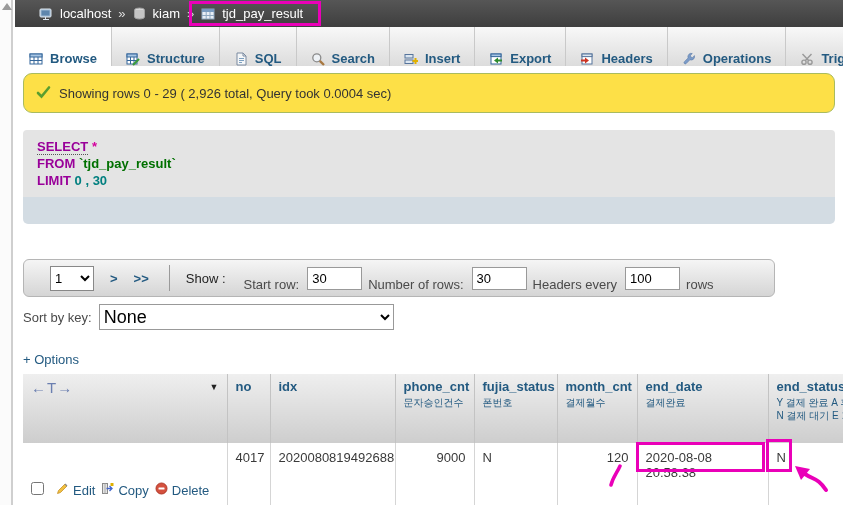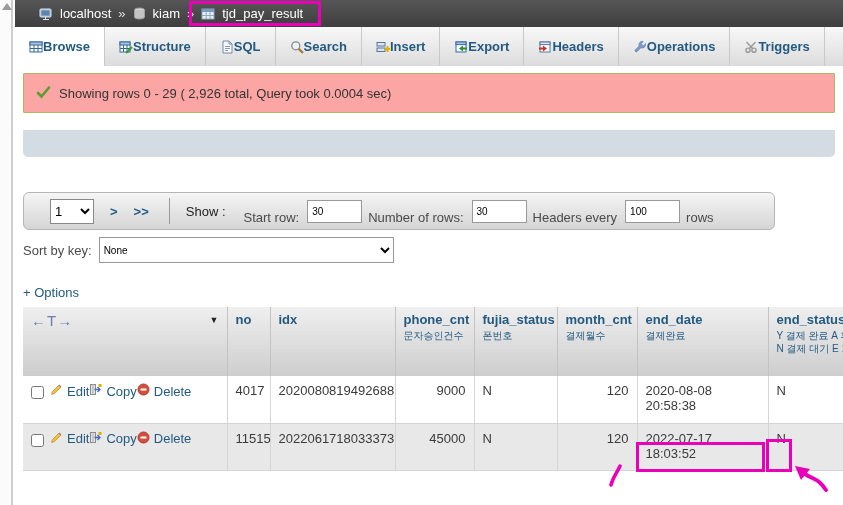--- a/index.html
+++ b/index.html
@@ -20,31 +20,31 @@
   
   .topbar { height:27px; background:linear-gradient(#565656,#3e3e3e);
     display:flex; align-items:center; padding-left:24px; gap:5px; color:#fff; }
   .topbar .crumb { color:#fff; text-decoration:none; cursor:pointer; }
   .topbar .sep { color:#ddd; padding:0 2px; }
   .bc-icon { display:inline-flex; vertical-align:middle; margin-right:2px; }
 
   
   .tabs { height:39px; background:linear-gradient(#f8f8f8,#dcdcdc);
     display:flex; align-items:stretch; }
-  .tab { display:flex; align-items:center; padding:0 14px;
+  .tab { display:flex; align-items:flex-end; gap:7px; padding:0 14px;
     font-weight:bold; color:#235a81; border-right:1px solid #c9c9c9;
     cursor:pointer; white-space:nowrap; }
   .tab.active { background:#fff; border-right:1px solid #c9c9c9; }
   .ticon { display:inline-flex; }
 
   .content { padding:0 8px; }
 
   
-  .msg-box { margin-top:7px; height:40px; background:#fca5a5;
-    border:1px solid #a9bb5f; border-radius:1px; display:flex;
+  .msg-box { margin-top:7px; height:40px; background:#fde047;
+    border:1px solid #a9bb5f; border-radius:9px; display:flex;
     align-items:center; gap:8px; padding:0 12px; color:#333; }
 
   
   .query-box { margin-top:17px; }
   .query-sql { background:#e4e4e4; border-radius:4px 4px 0 0; padding:8px 14px;
     font-weight:bold; line-height:17px; }
   .kw { color:#990099; font-weight:bold; }
   .kw-u { border-bottom:1px dotted #555; }
   .op { color:#d4009e; font-weight:bold; }
   .ident { color:#007000; font-weight:bold; }
@@ -55,26 +55,26 @@
   .pager { margin-top:35px; width:752px; height:38px;
     background:linear-gradient(#f5f5f5,#d5d5d5); border:1px solid #b5b5b5;
     border-radius:6px; display:flex; align-items:center; padding:0 12px 0 26px; }
   .pager select { width:44px; height:25px; font-size:13px; border:1px solid #888;
     background:#fff; font-family:"Liberation Sans",sans-serif; }
   .pg-link { font-weight:bold; color:#235a81; margin-left:16px; cursor:pointer; }
   .pg-div { width:1px; height:26px; background:#9a9a9a; margin:0 16px 0 20px; }
   .pg-bold { font-weight:normal; color:#222; margin-right:12px; }
   .pg-label { color:#4a4a4a; margin:12px 8px 0 6px;text-align:center; }
   .pager input { width:55px; height:23px; border:1px solid #999; padding:0 4px;
-    font-size:10px; font-family:"Liberation Sans",sans-serif; background:#fff; }
+    font-size:13px; font-family:"Liberation Sans",sans-serif; background:#fff; }
 
   
   .sort-row { margin-top:7px; display:flex; align-items:center; }
   .sort-row label { color:#4a4a4a; margin-right:7px; }
-  .sort-row select { width:295px; height:26px; font-size:10px;
+  .sort-row select { width:295px; height:26px; font-size:18px;
     border:1px solid #999; background:#fff;
     font-family:"Liberation Sans",sans-serif; }
 
   .options-link { margin-top:22px; color:#235a81; cursor:pointer; width:70px; }
 
   
   .grid-wrap { margin-top:7px; width:828px; overflow:hidden; }
   table.grid { border-collapse:collapse; table-layout:fixed; width:872px; }
   table.grid col.c-act { width:204px; } col.c-no { width:43px; }
   col.c-idx { width:125px; } col.c-phone { width:79px; }
@@ -85,21 +85,21 @@
     padding:5px 8px; height:69px; font-weight:normal; }
   .col-name { color:#235a81; font-weight:bold; font-size:13px; cursor:pointer; }
   .col-sub { color:#235a81; font-size:10px; line-height:13px; margin-top:2px; }
   .act-head { display:flex; justify-content:space-between; align-items:flex-start; }
   .arrows-t { color:#6b7fb0; font-size:15px; letter-spacing:1px; }
   .tri { color:#222; font-size:9px; cursor:pointer; margin-top:3px; }
   table.grid td { border-right:1px solid #d5d5d5; border-bottom:1px solid #d5d5d5;
     vertical-align:top; padding:7px 8px; height:47px; color:#3a3a3a; }
   tr.row-alt td { background:#e8e8e8; }
   td.num-cell { text-align:right; }
-  .act-cell { display:flex; align-items:flex-end; white-space:nowrap; }
+  .act-cell { display:flex; align-items:flex-start; gap:6px; white-space:nowrap;margin-top:32px; }
   .rlink { color:#235a81; cursor:pointer; display:inline-flex; align-items:center; gap:4px; }
   .act-cell input { margin-right:6px; }
 
   
   .ann { position:absolute; z-index:50; pointer-events:none; }
   .ann-rect { border:3px solid #ea00b8; }
   #ann-bc   { left:189px; top:1px;   width:132px; height:25px; }
   #ann-date { left:636px; top:442px; width:129px; height:30px; }
   #ann-stat { left:766px; top:439px; width:26px;  height:33px; }
   #ann-tick { left:608px; top:464px; }
@@ -242,20 +242,25 @@
       <div class="msg-box">
         <span>
           <svg width="15" height="14" viewBox="0 0 15 14">
               <path d="M2 8l3.5 3.5L13 2.5" stroke="#5a9e2f" stroke-width="2.6" fill="none" stroke-linecap="round"></path>
             </svg>
         </span>
         <span>Showing rows 0 - 29 ( 2,926 total, Query took 0.0004 sec)</span>
       </div>
 
       <div class="query-box">
+        <div class="query-sql">
+          <div><span class="kw kw-u">SELECT</span> <span class="op">*</span></div>
+          <div><span class="kw">FROM</span> <span class="ident">`tjd_pay_result`</span></div>
+          <div><span class="kw">LIMIT</span> <span class="num">0 , 30</span></div>
+        </div>
         <div class="query-foot"></div>
       </div>
 
       <div class="pager">
         <select>
           <option>1</option>
         </select>
         <span class="pg-link">&gt;</span>
         <span class="pg-link">&gt;&gt;</span>
         <span class="pg-div"></span>

